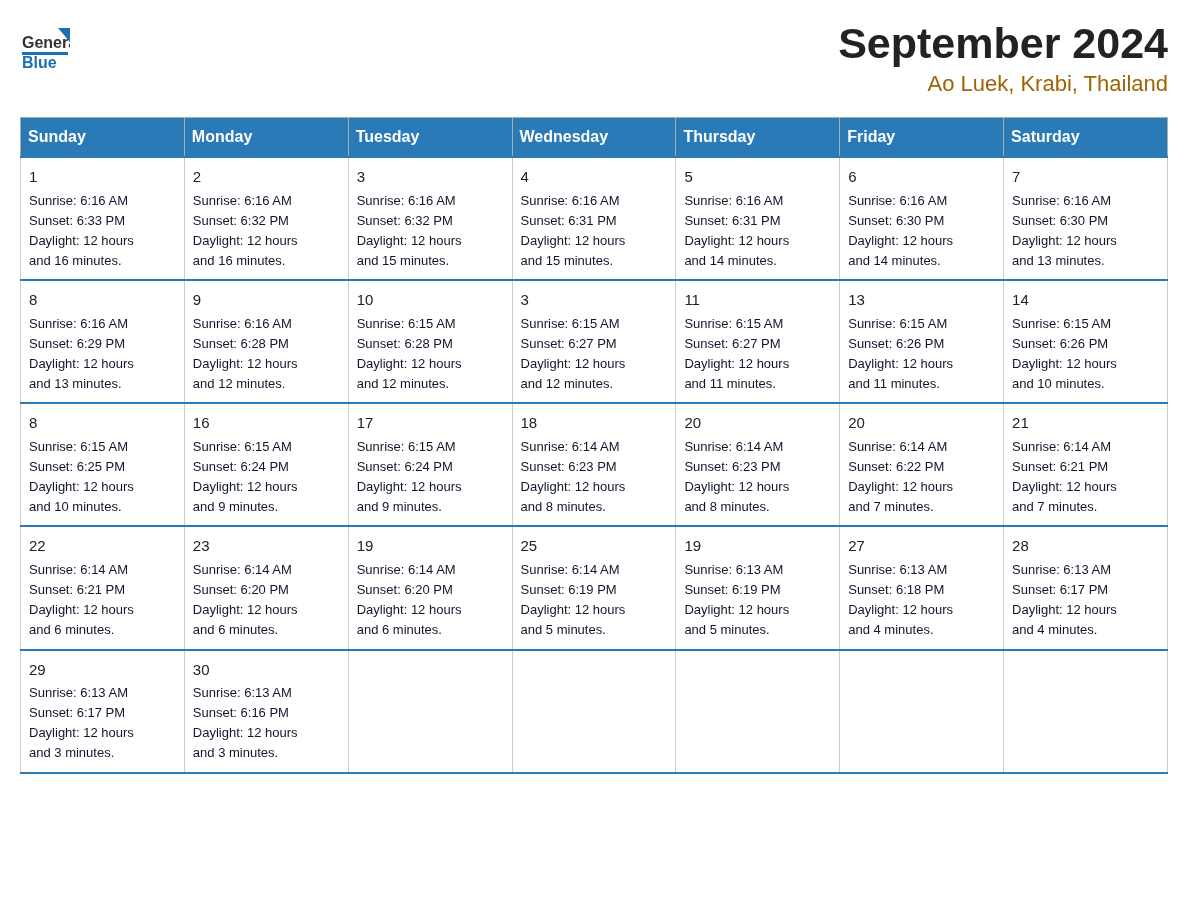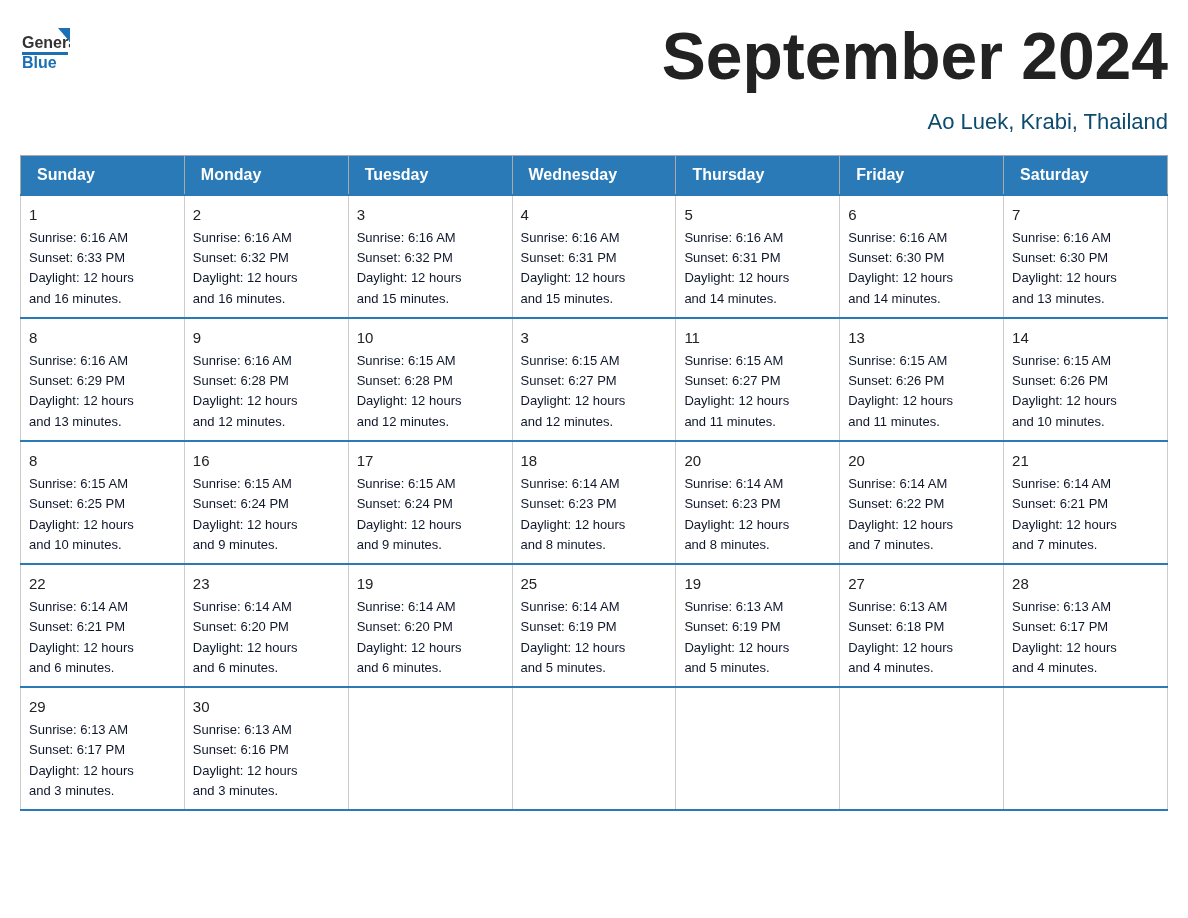--- a/index.html
+++ b/index.html
@@ -18,41 +18,41 @@
     }
     .logo-area {
       display: flex;
       flex-direction: column;
       align-items: flex-start;
     }
     .title-area {
       text-align: right;
     }
     .month-year {
-      font-size: 66px;
+      font-size: 43px;
       font-weight: bold;
       color: #222;
       line-height: 1.1;
     }
     .location {
       font-size: 22px;
-      color: #0c4a6e;
-      margin-top: 16px;
+      color: #a16207;
+      margin-top: 4px;
     }
     .calendar-table {
       width: 100%;
       border-collapse: collapse;
       border: 1px solid #aaa;
     }
     .calendar-table th {
       background-color: #2a7ab8;
       color: white;
       font-size: 16px;
       font-weight: bold;
-      padding: 10px 16px;
+      padding: 10px 7px;
       text-align: left;
       border: 1px solid #aaa;
     }
     .calendar-table td {
       vertical-align: top;
       padding: 8px;
       border: 1px solid #ccc;
       width: calc(100% / 7);
       min-height: 110px;
       font-size: 13px;

